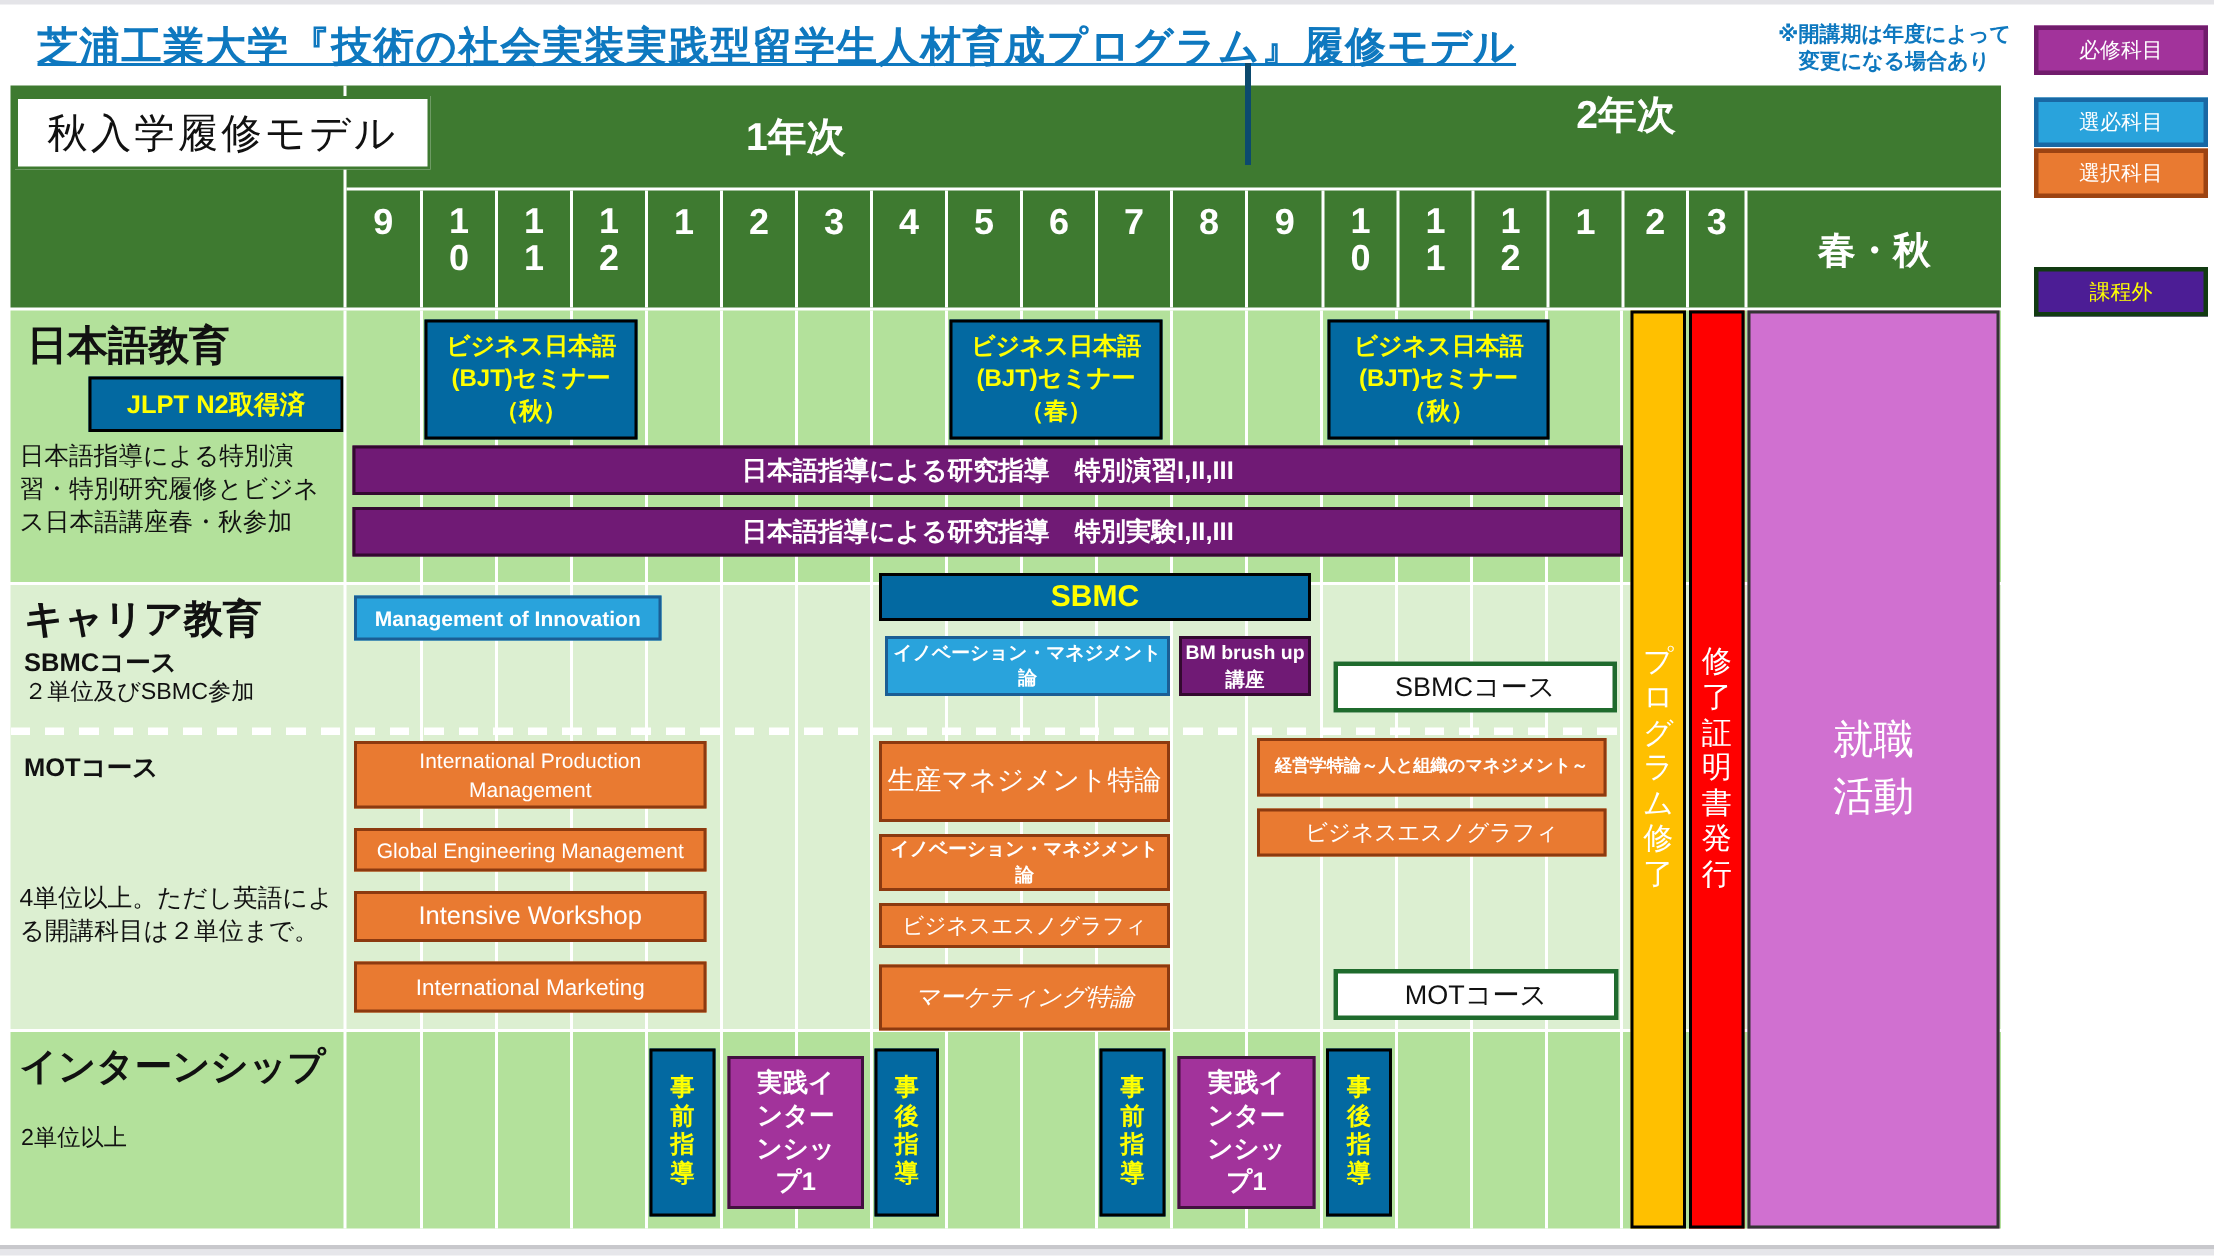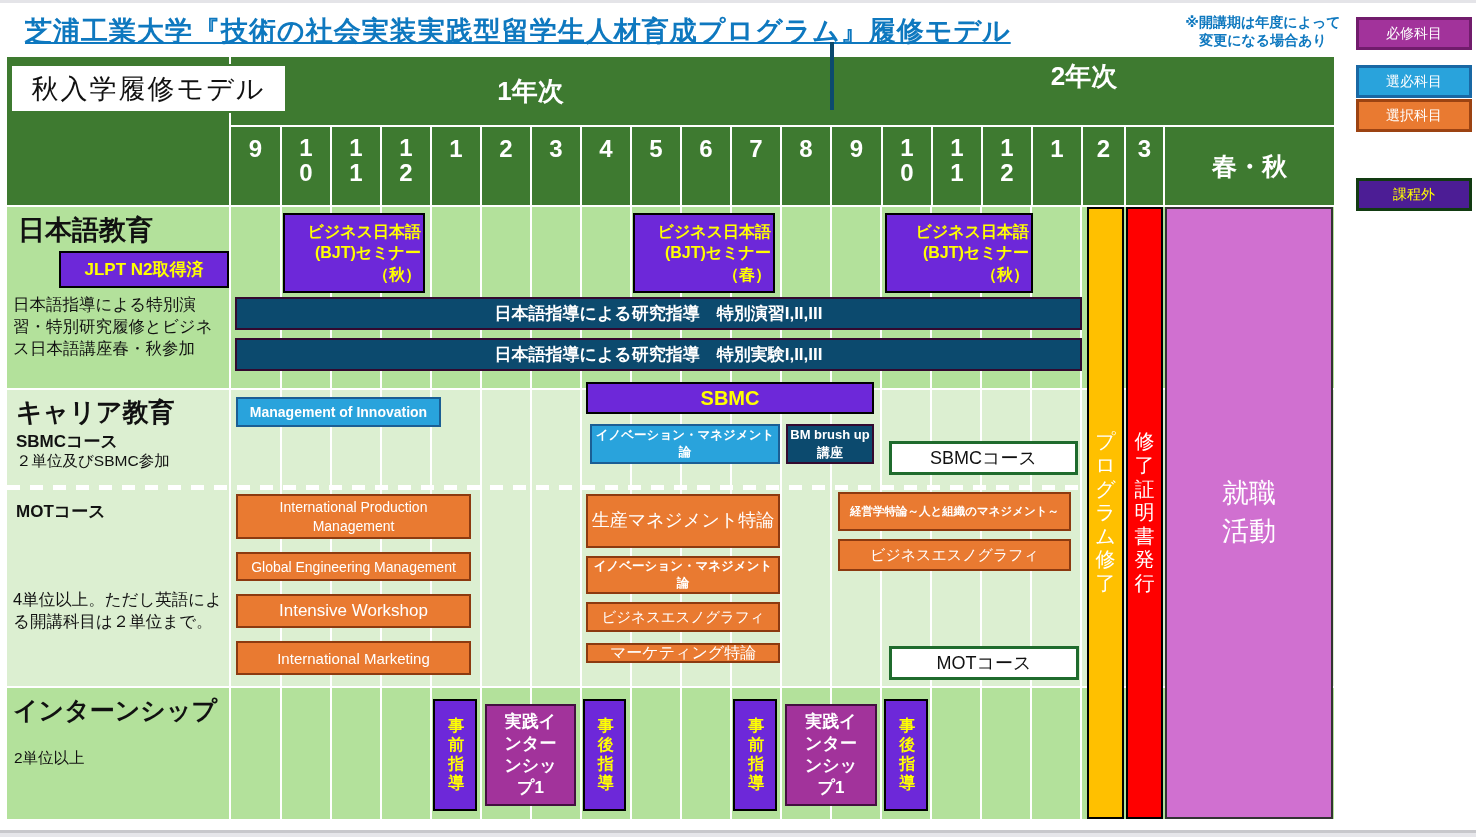--- a/index.html
+++ b/index.html
@@ -12,22 +12,22 @@
   .top{display:flex;align-items:flex-start;justify-content:center;text-align:center;}
 
   
   .hdr{background:#3E7A30;}
   .rowA{background:#B3E19B;}
   .rowB{background:#DCEFD1;}
   .wline{background:#ffffff;}
 
   
   .bx{position:absolute;box-sizing:border-box;display:flex;align-items:center;justify-content:center;text-align:center;}
-  .dgreen{background:#6d28d9;border:2px solid #000000;color:#FFFF00;font-weight:bold;text-align:right;}
-  .purp{background:#0c4a6e;border:2px solid #33092F;color:#ffffff;font-weight:bold;}
+  .dgreen{background:#0369a1;border:2px solid #000000;color:#FFFF00;font-weight:bold;}
+  .purp{background:#701a75;border:2px solid #33092F;color:#ffffff;font-weight:bold;}
   .blue{background:#29A3DC;border:2px solid #1B5E94;color:#ffffff;font-weight:bold;}
   .oran{background:#E97A31;border:2px solid #8C3A10;color:#ffffff;}
   .wcourse{background:#ffffff;border:3px solid #1F6B2D;color:#111111;}
 
   .hdrtxt{color:#ffffff;font-weight:bold;}
   .stack{display:inline-block;width:16px;word-break:break-all;line-height:1.05;}
   .vtext{display:inline-block;width:1.15em;word-break:break-all;line-height:1.18;}
   .wrapN{display:inline-block;word-break:break-all;}
 
   .legend{position:absolute;left:1356px;width:116px;height:33px;display:flex;align-items:center;justify-content:center;font-size:14px;font-weight:normal;box-sizing:border-box;}
@@ -234,21 +234,21 @@
 </div>
 <div class="bx oran z3" style="left:236px;top:594px;width:235px;height:34px;font-size:17px;">
   <span>Intensive Workshop</span>
 </div>
 <div class="bx oran z3" style="left:586px;top:602px;width:194px;height:30px;font-size:14.5px;">
   <span>ビジネスエスノグラフィ</span>
 </div>
 <div class="bx oran z3" style="left:236px;top:641px;width:235px;height:34px;font-size:15px;">
   <span>International Marketing</span>
 </div>
-<div class="bx oran z3" style="left:586px;top:643px;width:194px;height:20px;font-size:16px;">
+<div class="bx oran z3" style="left:586px;top:643px;width:194px;height:44px;font-size:16px;font-style:italic;">
   <span>マーケティング特論</span>
 </div>
 <div class="bx wcourse z3" style="left:889px;top:646px;width:190px;height:34px;font-size:18px;">
   <span>MOTコース</span>
 </div>
 
 <div class="bx dgreen z3" style="left:433px;top:699px;width:44px;height:112px;font-size:16px;">
   <span class="vtext">事前指導</span>
 </div>
 <div class="bx z3" style="left:485px;top:704px;width:91px;height:102px;background:#A2339B;border:2px solid #43103F;color:#fff;font-weight:bold;font-size:17px;line-height:1.3;">

